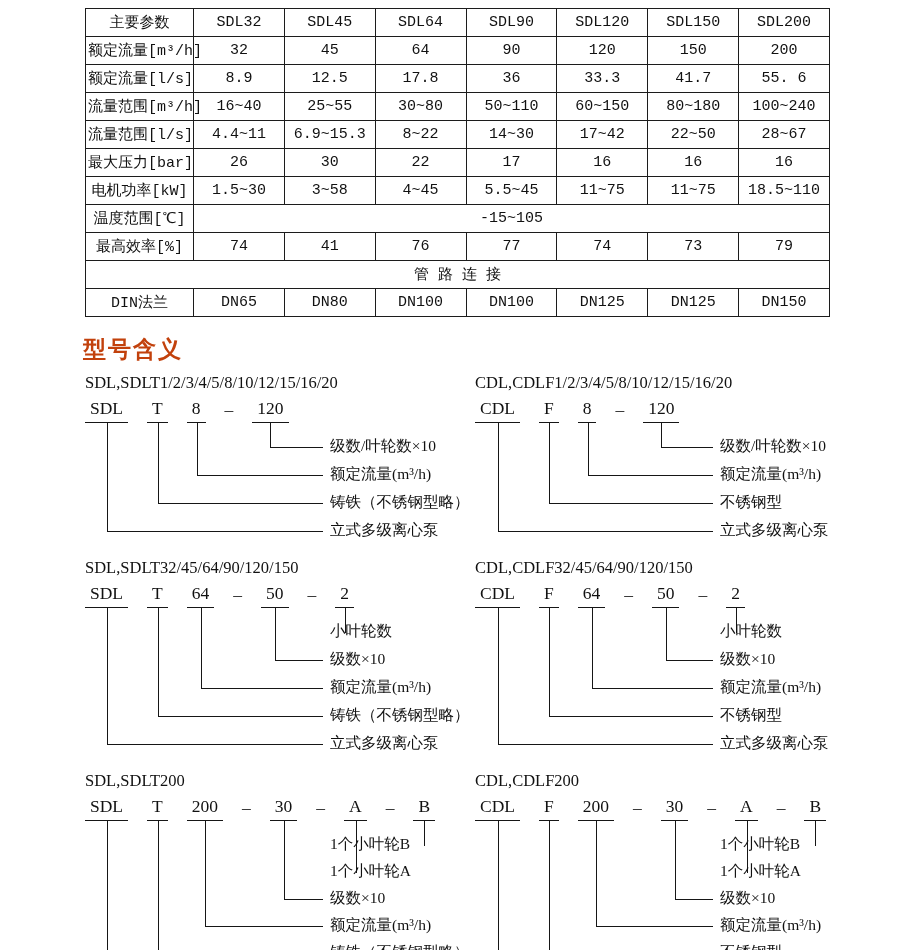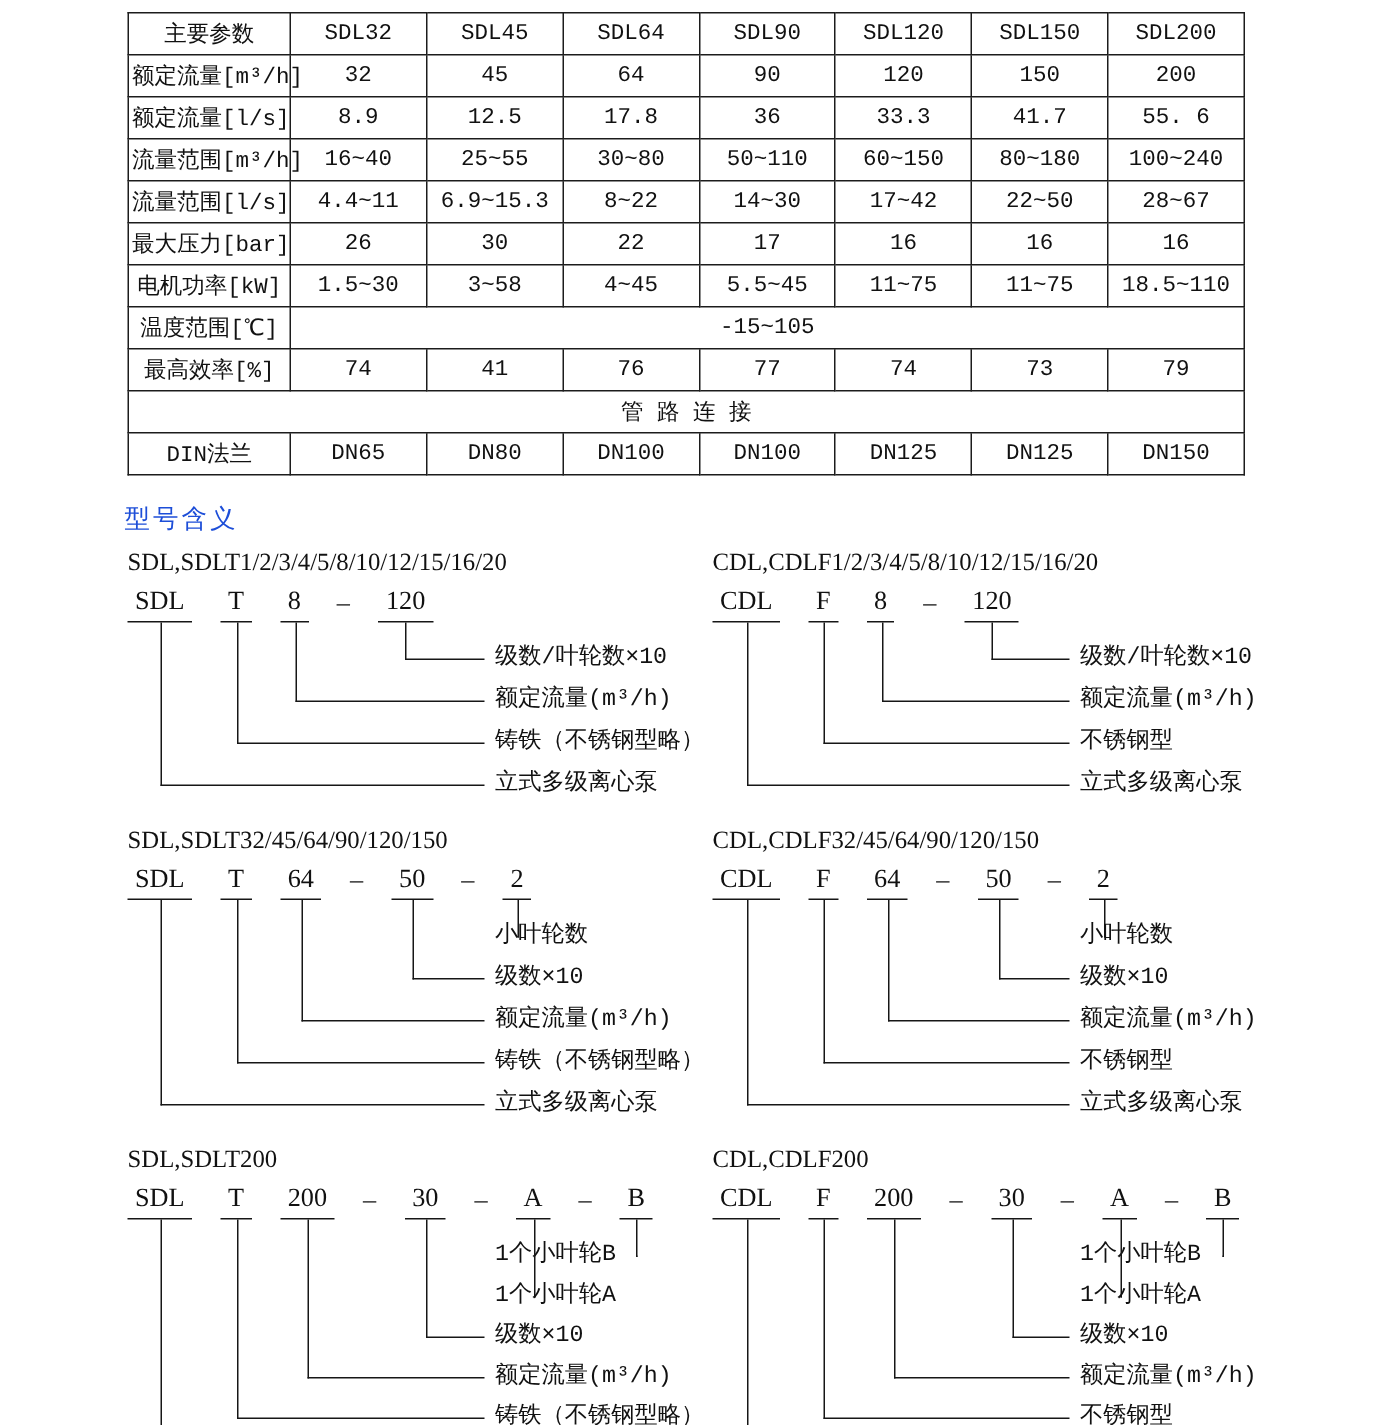--- a/index.html
+++ b/index.html
@@ -14,36 +14,36 @@
   table.spec { border-collapse:collapse; width:745px; table-layout:fixed;font-family:Liberation Mono, monospace; }
   table.spec td {
     border:1px solid #1c1c1c; height:27px; text-align:center;
     font-size:15px; padding:0 2px; white-space:nowrap;
   }
   table.spec td.pipe { letter-spacing:9px; text-indent:9px; }
 
   
   .section-title {
     font-family:"Liberation Sans","DejaVu Sans",sans-serif;
-    font-weight:normal; font-size:17px; letter-spacing:2px;
-    margin:17px 0 8px -2px; color:#1d4ed8;
+    font-weight:bold; font-size:23px; letter-spacing:2px;
+    margin:17px 0 8px -2px; color:#c2410c;
   }
 
   
   .diagrams { display:grid; grid-template-columns:390px 391px; row-gap:12px; }
   .diagram { position:relative; }
   .series { font-size:16.5px; margin:0 0 5px 0; white-space:nowrap;font-family:Liberation Serif, serif; }
   .model-row {
     display:flex; align-items:flex-end; gap:19px;
     font-size:17.5px; width:max-content; position:relative;
   }
   .token { padding:0 5px 3px 5px; border-bottom:1.5px solid #161616; }
   .dash  { padding:0 0 3px 0; }
   .conn  { position:absolute; border-left:1px solid #161616; border-bottom:1px solid #161616; }
-  .dlabel{ position:absolute; font-size:15.5px; line-height:20px; white-space:nowrap;font-family:Liberation Mono, monospace; }
+  .dlabel{ position:absolute; font-size:15.5px; line-height:20px; white-space:nowrap; }
 </style>
 </head>
 <body>
 
 <div class="page">
 
   <table class="spec">
     <colgroup>
       <col style="width:108px">
       <col span="7">

